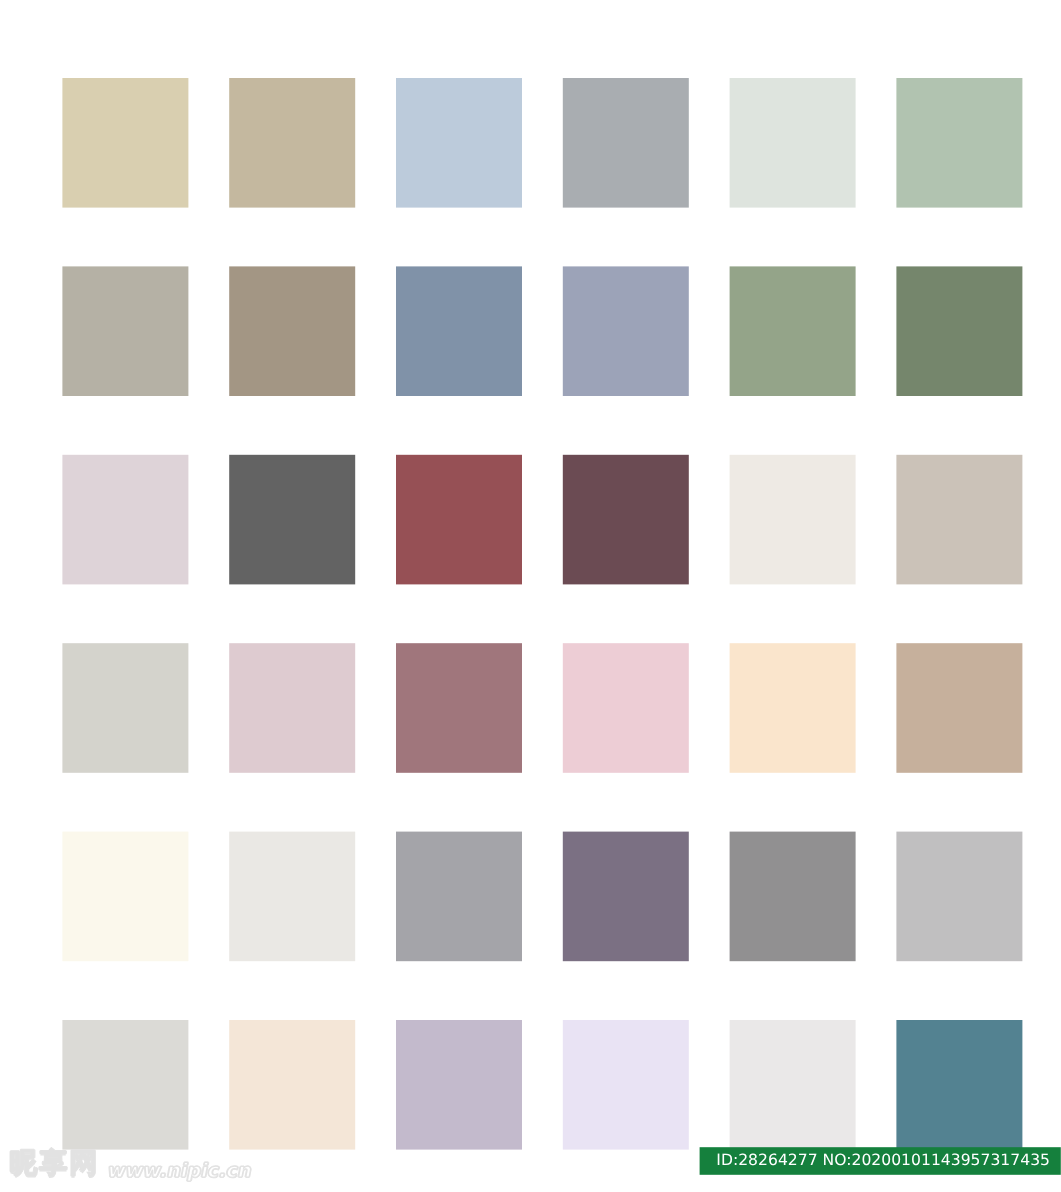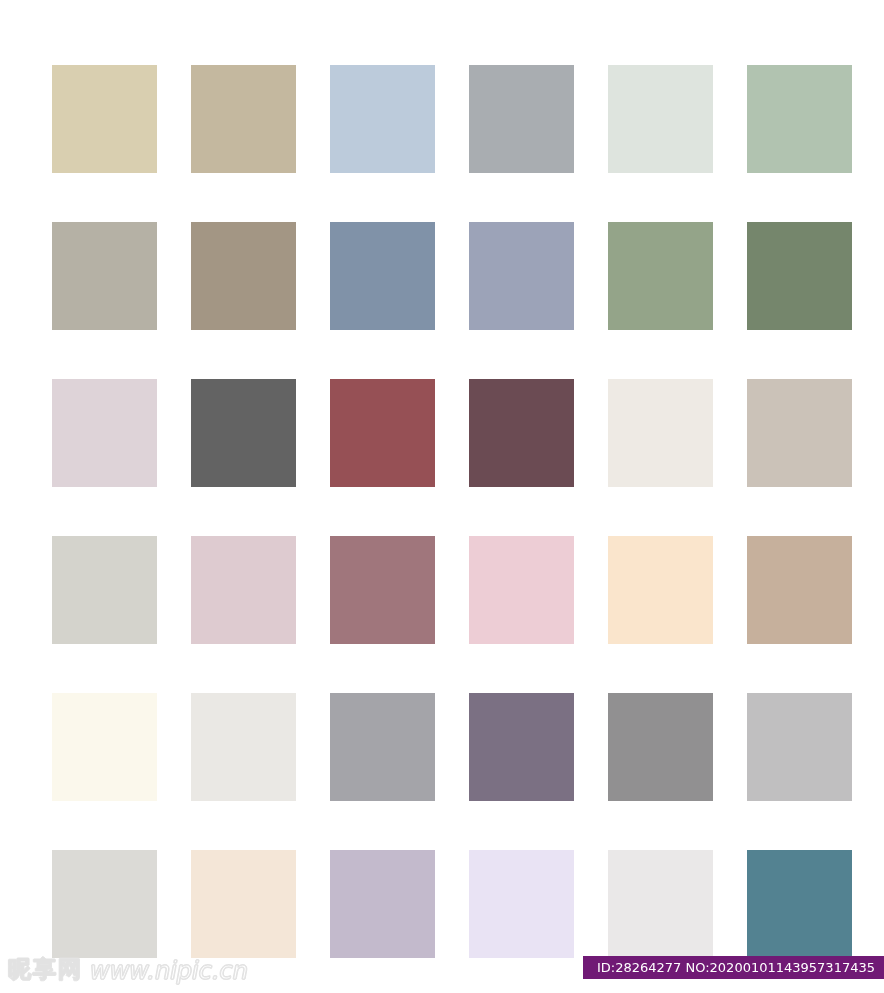--- a/index.html
+++ b/index.html
@@ -57,38 +57,38 @@
     font-weight: 700;
     letter-spacing: 2px;
     color: #ffffff;
     -webkit-text-stroke: 1px #e2e2e2;
     text-shadow:
       -1px 0 #e4e4e4, 1px 0 #e4e4e4,
       0 -1px #e4e4e4, 0 1px #e4e4e4;
   }
   #watermark-logo .wm-url {
     font-family: "DejaVu Sans", sans-serif;
-    font-size: 24px;
-    font-weight: 400;
+    font-size: 16px;
+    font-weight: 700;
     font-style: italic;
     color: #ffffff;
     -webkit-text-stroke: 1px #e2e2e2;
     text-shadow:
       -1px 0 #e4e4e4, 1px 0 #e4e4e4,
       0 -1px #e4e4e4, 0 1px #e4e4e4;
   }
 
   #image-id-badge {
     position: absolute;
     right: 0;
     top: 8px;
     height: 23px;
     line-height: 23px;
     padding: 0 9px 0 14px;
-    background: #701a75;
+    background: #15803d;
     color: #ffffff;
     font-family: "DejaVu Sans", sans-serif;
     font-size: 13px;
     white-space: nowrap;
   }
 </style>
 </head>
 <body style="background: rgb(255, 255, 255);">
 
 <div id="palette-grid">

